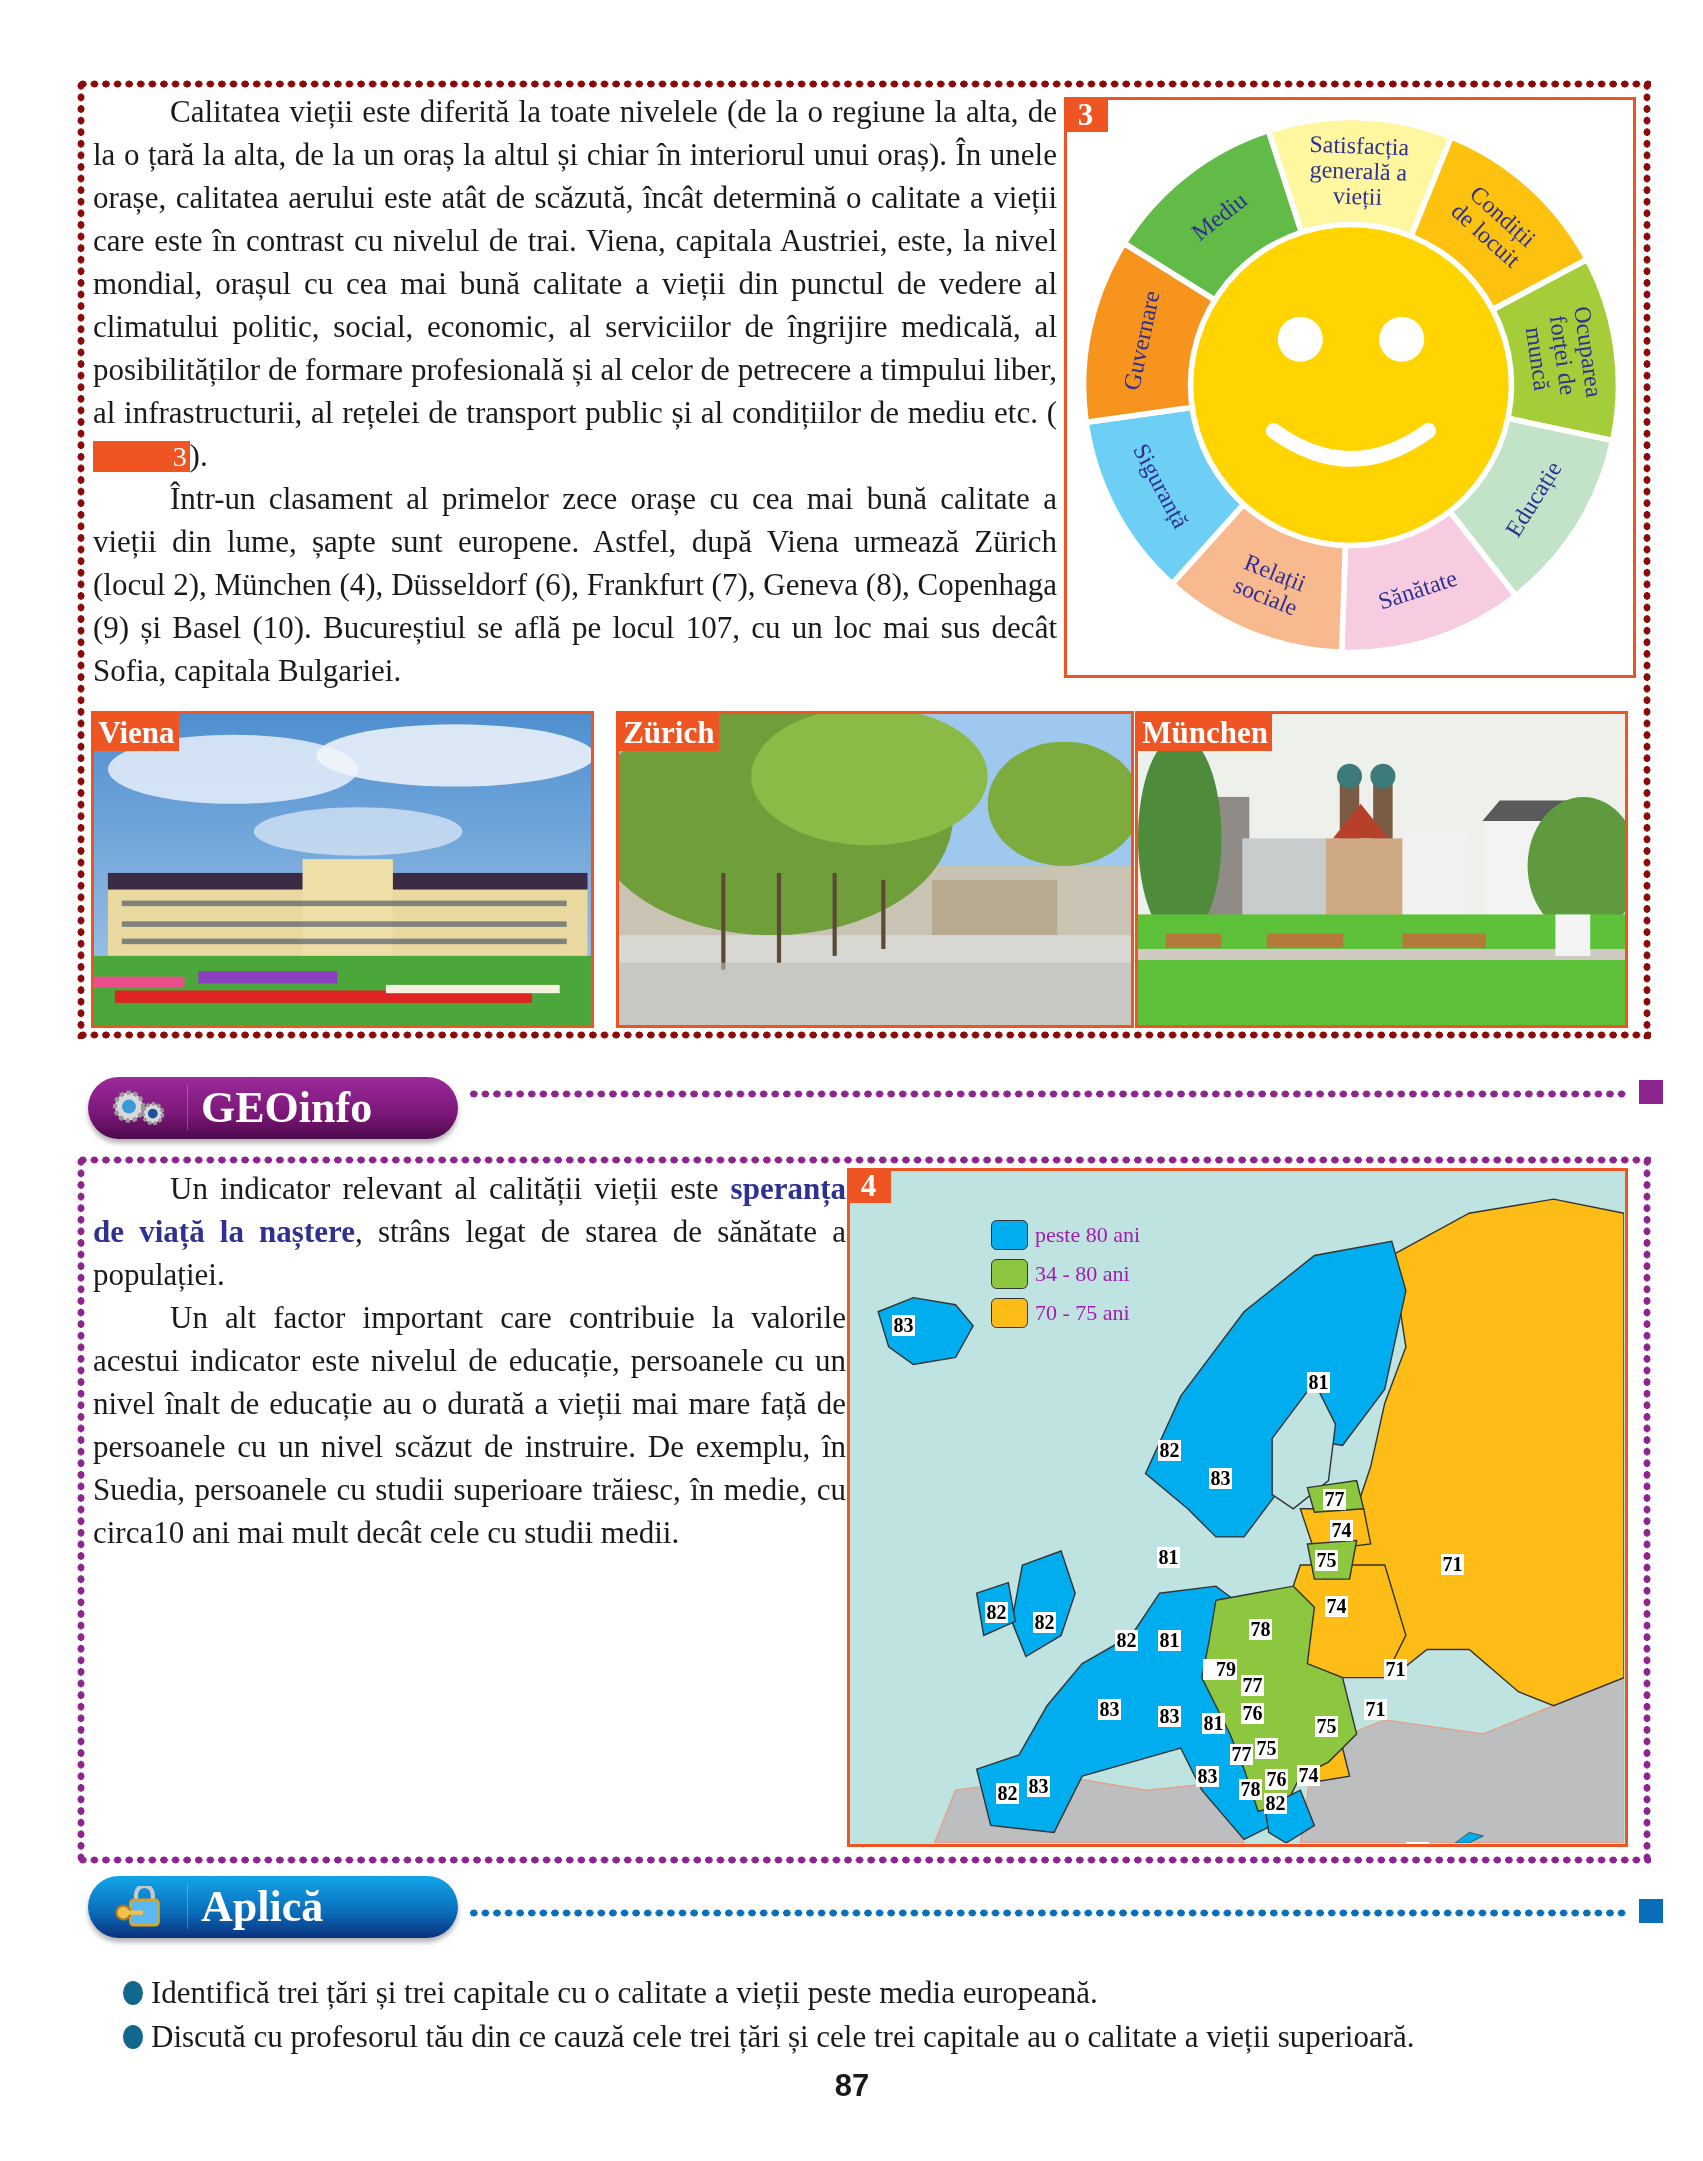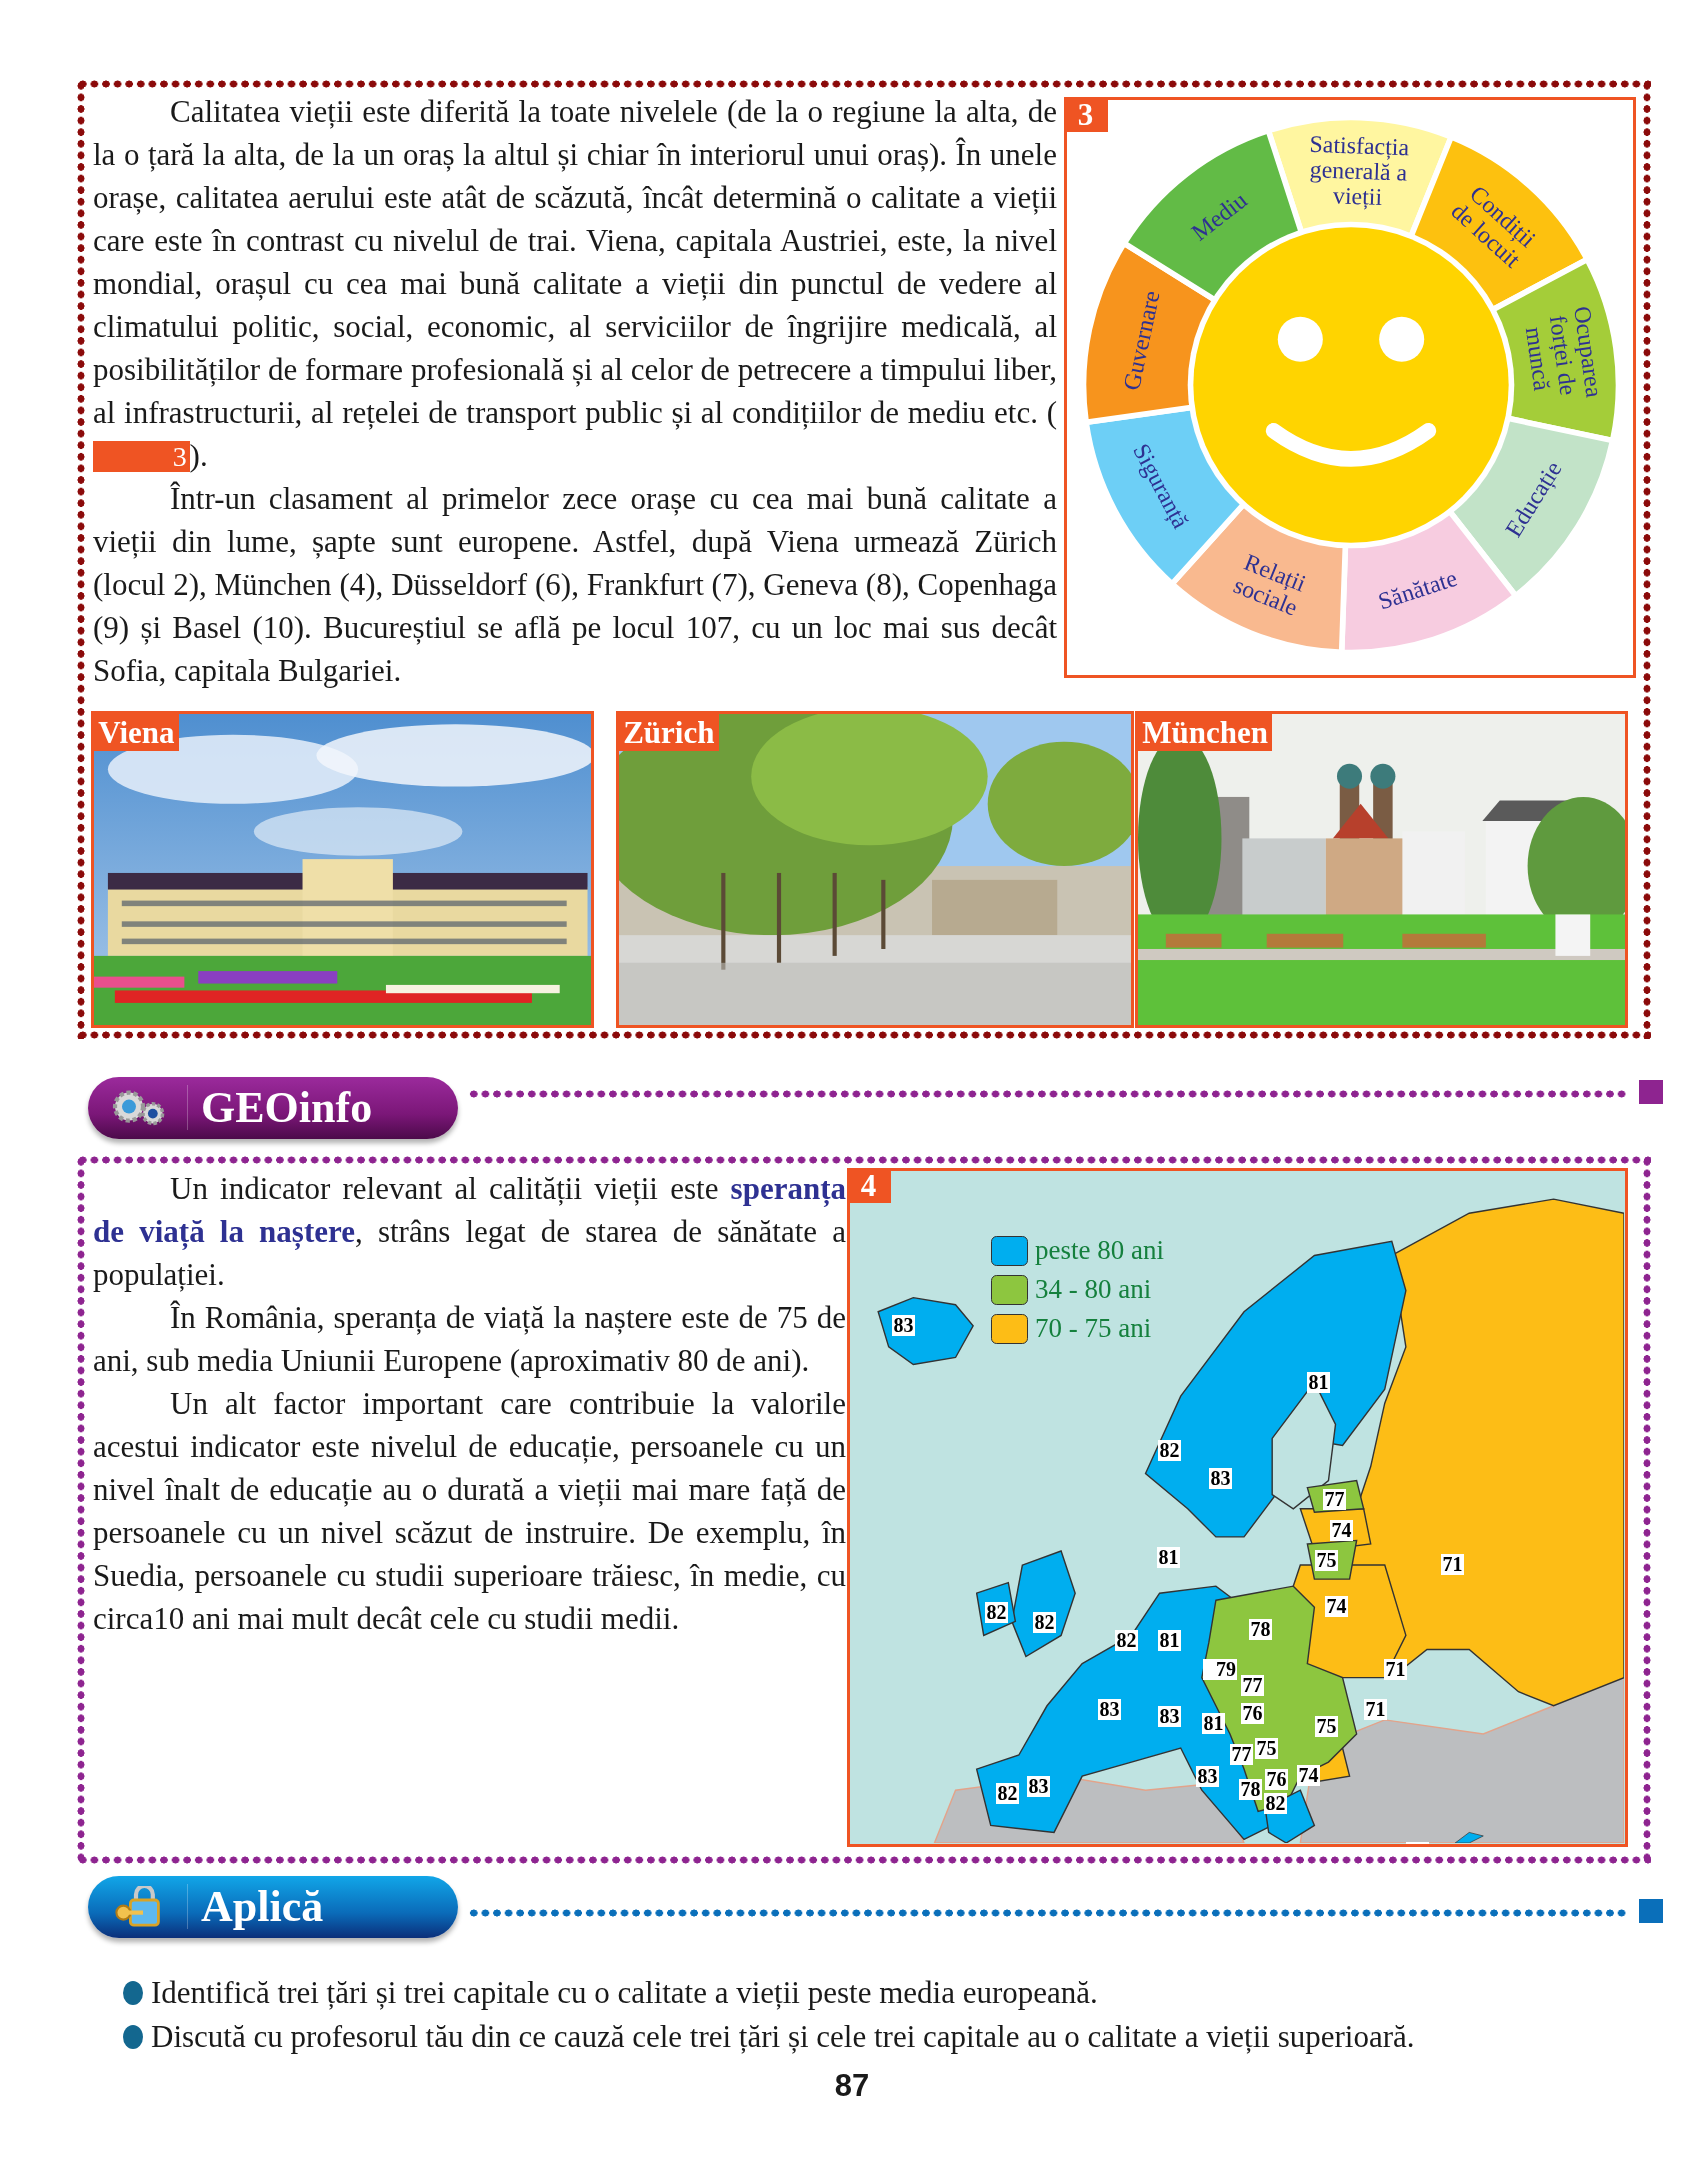--- a/index.html
+++ b/index.html
@@ -53,21 +53,21 @@
   #aplica-pill { left: 88px; top: 1876px; width: 370px; background: linear-gradient(#11a6e8, #0a6bb9 60%, #0b2f7a); }
   .dots-line { position: absolute; height: 8.4px; background-repeat: repeat-x; background-size: 11.6px 8.4px; }
   #geoinfo-dots { left: 468px; top: 1090px; width: 1161px; background-image: radial-gradient(circle, #8e2490 3.5px, transparent 3.9px); }
   #geoinfo-square { position: absolute; left: 1639px; top: 1080px; width: 24px; height: 24px; background: #8e2490; }
   #aplica-dots { left: 468px; top: 1909px; width: 1161px; background-image: radial-gradient(circle, #0a6fba 3.5px, transparent 3.9px); }
   #aplica-square { position: absolute; left: 1639px; top: 1899px; width: 24px; height: 24px; background: #0a6fba; }
 
   
   #fig4 { position: absolute; left: 847px; top: 1168px; width: 781px; height: 679px; border: 3.5px solid #ef5423; background: #bfe3e1; overflow: hidden; }
   #map { position: absolute; left: 0; top: 0; }
-  .legend { position: absolute; left: 141px; top: 60px; font-size: 27px; color: #15803d; }
+  .legend { position: absolute; left: 141px; top: 44px; font-size: 22px; color: #a21caf; }
   .legend-row { height: 39px; display: flex; align-items: center; }
   .legend-swatch { width: 37px; height: 30px; border-radius: 5.6px; border: 1.4px solid #333; margin-right: 7px; }
   .map-label { position: absolute; background: #fff; color: #000; font-weight: bold; font-size: 20px; line-height: 21px; padding: 0 1.4px; }
 
   
   #apply-list { position: absolute; left: 123px; top: 1971px; list-style: none; font-size: 31px; line-height: 44px; }
   #apply-list li { position: relative; padding-left: 28px; }
   #apply-list li::before { content: ""; position: absolute; left: 0; top: 10px; width: 20px; height: 24px; border-radius: 50%; background: #13678f; }
 
   #page-number { position: absolute; left: 0; width: 100%; top: 2068px; text-align: center; font-family: "Liberation Sans", sans-serif; font-weight: bold; font-size: 31px; }
@@ -212,21 +212,20 @@
 
 <div id="frame2" class="frame">
   <div class="frame-top"></div>
     <div class="frame-bottom"></div>
     <div class="frame-left"></div>
     <div class="frame-right"></div>
 </div>
 
 <div id="text2" class="body-text">
   <p><span>Un indicator relevant al calității vieții este </span><span class="hl">speranța de viață la naștere</span><span>, strâns legat de starea de sănătate a populației.</span></p>
-  <p>În România, speranța de viață la naștere este de 75 de ani, sub media Uniunii Europene (aproximativ 80 de ani).</p>
   <p>Un alt factor important care contribuie la valorile acestui indicator este nivelul de educație, persoanele cu un nivel înalt de educație au o durată a vieții mai mare față de persoanele cu un nivel scăzut de instruire. De exemplu, în Suedia, persoanele cu studii superioare trăiesc, în medie, cu circa10 ani mai mult decât cele cu studii medii.</p>
 </div>
 
 <div id="fig4">
   <svg id="map" width="774" height="672" viewBox="0 0 1100 955">
 
     <path d="M 120 955 L 150 880 L 300 860 L 420 880 L 520 870 L 560 955 Z" fill="#bcbec0" stroke="#e3a38a" stroke-width="2"></path>
     <path d="M 640 955 L 660 820 L 760 780 L 900 800 L 1000 760 L 1100 700 L 1100 955 Z" fill="#bcbec0" stroke="#e3a38a" stroke-width="2"></path>
 
     <path d="M 770 120 L 880 60 L 1000 40 L 1100 60 L 1100 720 L 1000 760 L 950 740 L 880 680 L 820 680 L 770 720 L 740 690 L 720 620 L 700 560 L 720 480 L 740 420 L 760 330 L 790 250 Z" fill="#fdbd16" stroke="#333" stroke-width="2"></path>

